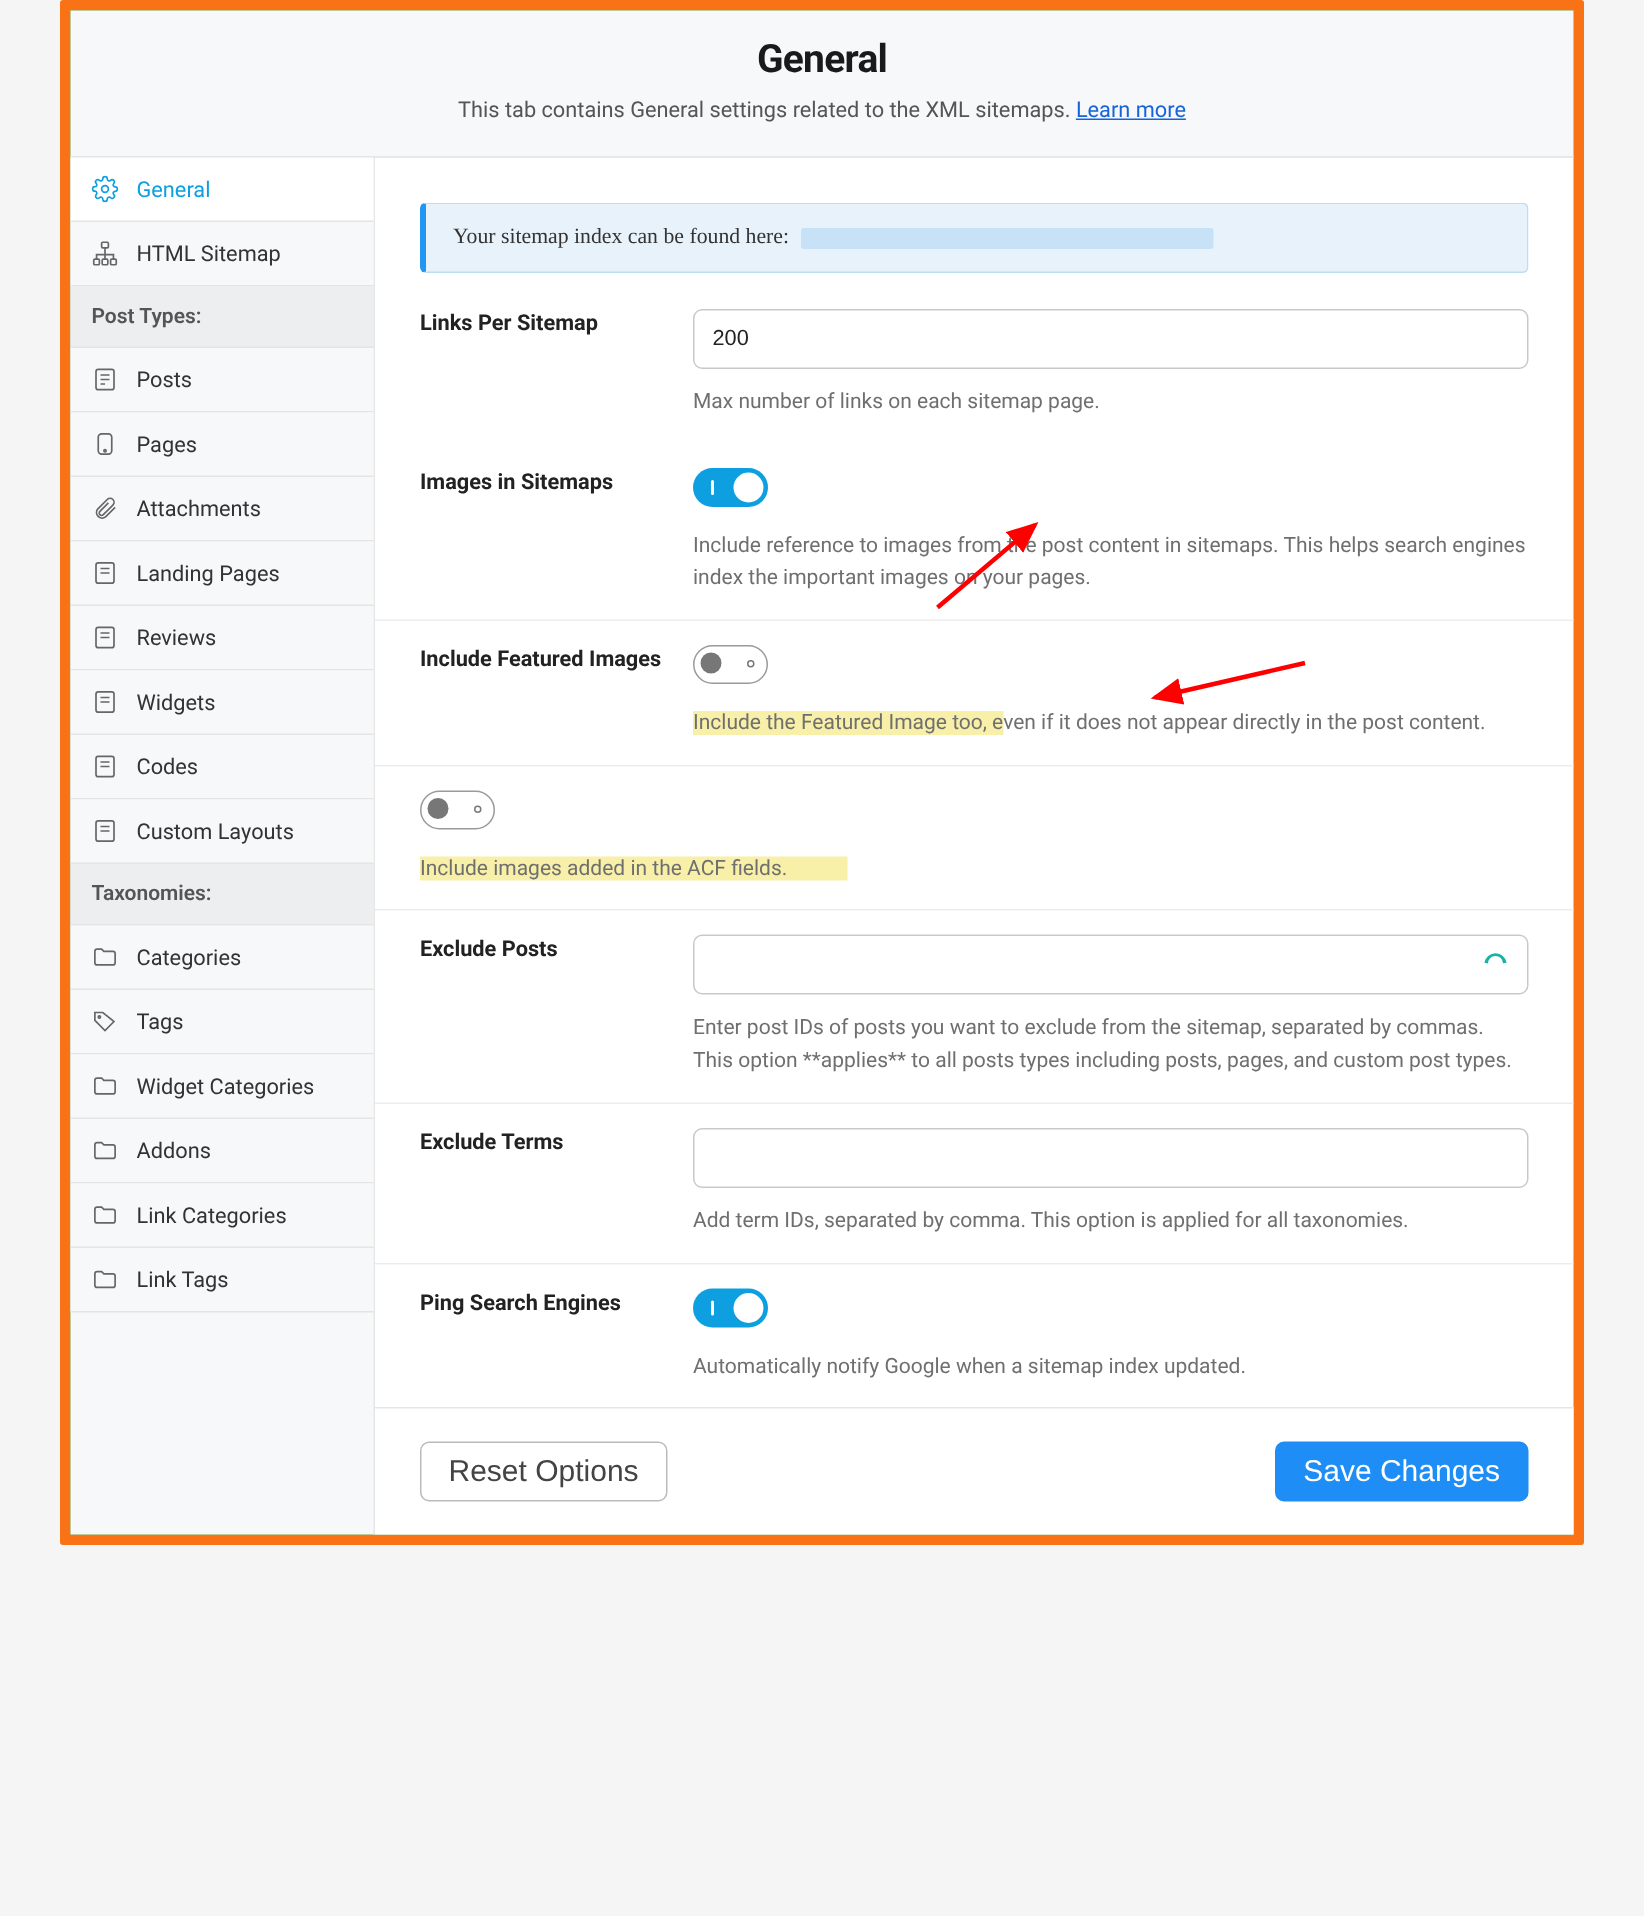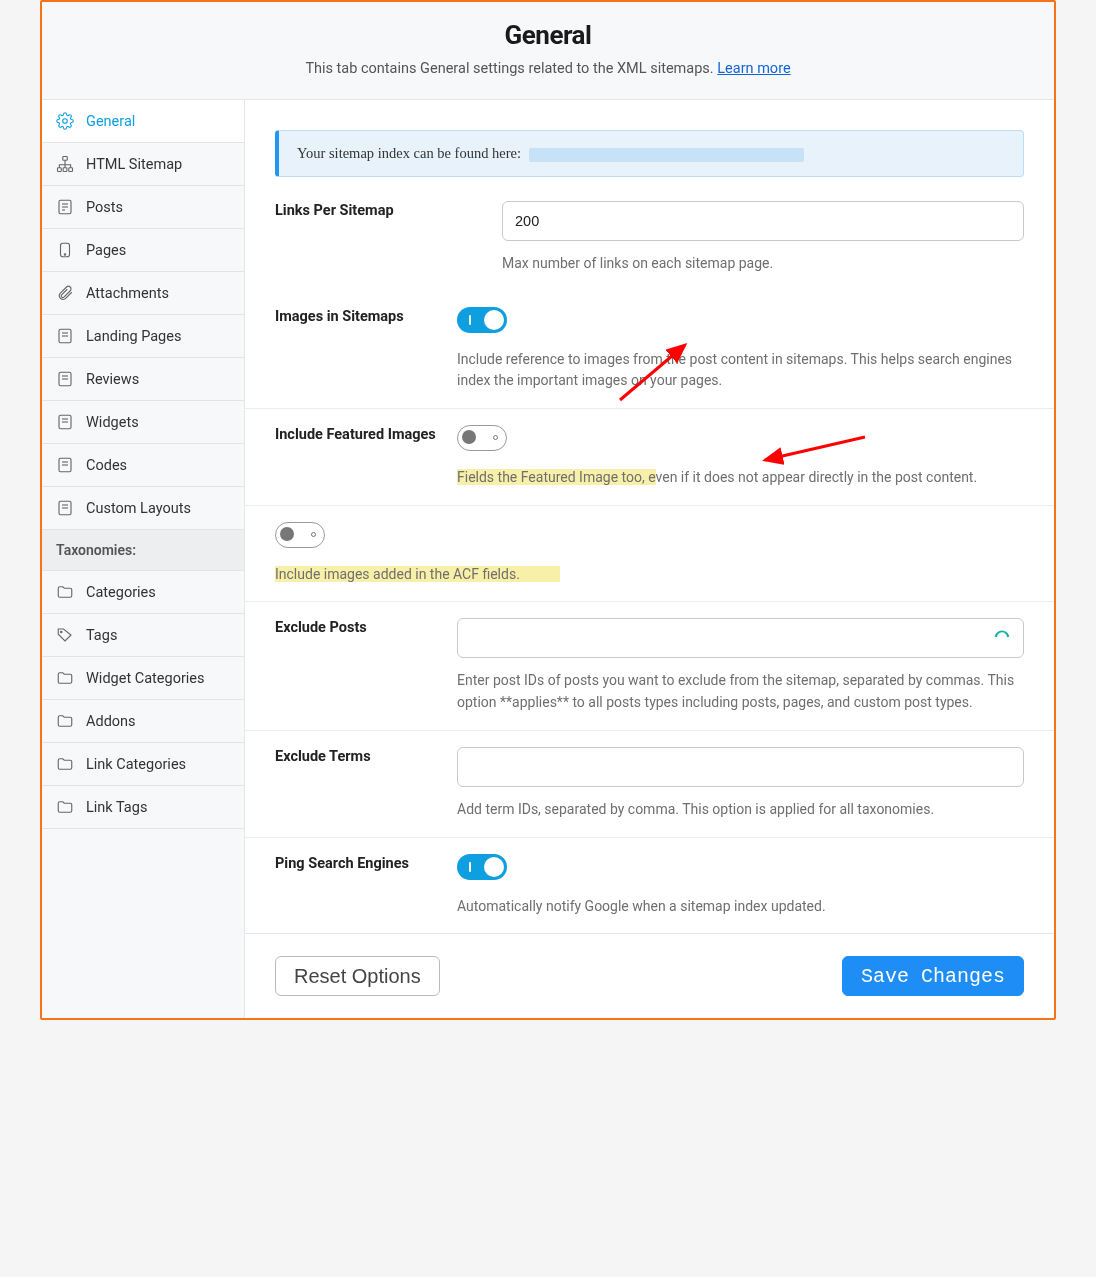--- a/index.html
+++ b/index.html
@@ -1,20 +1,20 @@
 <!DOCTYPE html>
 <html><head>
 <meta charset="utf-8">
 <style>
 * { box-sizing: border-box; margin: 0; padding: 0; }
 body { font-family: -apple-system, BlinkMacSystemFont, "Segoe UI", Roboto, sans-serif; background: #f5f5f5; width: 1096px; height: 1277px; overflow: hidden; }
 
 .wrap { margin: 0 auto; padding: 0; }
 
-.outer { background: #22c55e; border: 2px solid #f97316; border-radius: 2px; margin: 0 40px 0 40px; position: relative; }
+.outer { background: #22c55e; border: 7px solid #f97316; border-radius: 2px; margin: 0 40px 0 40px; position: relative; }
 
 .header { text-align: center; padding: 18px 20px 22px 20px; background: #f7f8f9; border-bottom: 1px solid #e6e6e6; }
 .header h1 { font-size: 26px; font-weight: 700; color: #1a1a1a; letter-spacing: -0.5px; }
 .header p { font-size: 14.5px; color: #555; margin-top: 10px; }
 .header a { color: #1565d8; text-decoration: underline; }
 
 .body-row { display: flex; }
 .sidebar { width: 203px; flex: 0 0 203px; border-right: 1px solid #e6e6e6; background: #f7f8f9; }
 .content { flex: 1; background: #fff; padding: 0 0 0 0; }
 
@@ -49,30 +49,30 @@
 .hl { background: #f8f0a8; }
 
 .sel-box { position: relative; }
 .sel-box .input-text { padding-right: 40px; }
 .sel-box .arc { position: absolute; right: 12px; top: 10px; width: 20px; height: 20px; }
 .sel-box .arc svg { fill: #19b3a6; }
 
 .footer { display: flex; justify-content: space-between; align-items: center; padding: 22px 30px; border-top: 1px solid #e6e6e6; background: #fff; }
 .btn { height: 40px; padding: 0 18px; border-radius: 6px; font-size: 20px; cursor: pointer; display: inline-flex; align-items: center; }
 .btn-secondary { background: #fff; border: 1px solid #bbb; color: #444; }
-.btn-primary { background: #1e8df5; border: 1px solid #1e8df5; color: #fff; font-weight: 500; font-family: Liberation Mono, monospace; }
+.btn-primary { background: #1e8df5; border: 1px solid #1e8df5; color: #fff; font-weight: 500; }
 
 
 .anno { position: absolute; pointer-events: none; }
 .anno.arrow1 { left: 370px; top: 235px; }
 .anno.arrow2 { left: 510px; top: 332px; }
 
 .content-inner { position: relative; }
 
-.first-field-row { border-bottom: none; padding-top: 0; gap: 45px; }
+.first-field-row { border-bottom: none; padding-top: 0; }
 </style>
 </head>
 <body>
 
 <div class="wrap">
   <div class="outer">
     <div class="header">
       <h1>General</h1>
       <p><span>This tab contains General settings related to the XML sitemaps. </span><a href="#">Learn more</a></p>
     </div>
@@ -96,20 +96,21 @@
                 <rect x="9" y="2" width="6" height="5" rx="1"></rect>
                 <rect x="2" y="17" width="5" height="5" rx="1"></rect>
                 <rect x="9.5" y="17" width="5" height="5" rx="1"></rect>
                 <rect x="17" y="17" width="5" height="5" rx="1"></rect>
                 <path d="M12 7v6M4.5 17v-4h15v4M12 13v4"></path>
               </svg>
             </span>
           <span>HTML Sitemap</span>
         </div>
 
+        <div class="sidebar-heading">Post Types:</div>
 
         <div class="sidebar-item">
           <span class="icon">
               <svg viewBox="0 0 24 24" width="18" height="18">
                 <rect x="4" y="3" width="16" height="18" rx="2"></rect>
                 <line x1="8" y1="8" x2="16" y2="8"></line>
                 <line x1="8" y1="12" x2="16" y2="12"></line>
                 <line x1="8" y1="16" x2="12" y2="16"></line>
               </svg>
             </span>
@@ -256,21 +257,21 @@
           <div class="field-control">
             <span class="toggle on"><span class="tick"></span><span class="knob"></span></span>
             <div class="field-desc">Include reference to images from the post content in sitemaps. This helps search engines index the important images on your pages.</div>
           </div>
         </div>
 
         <div class="field-row">
           <div class="field-label">Include Featured Images</div>
           <div class="field-control">
             <span class="toggle off"><span class="knob"></span><span class="dot"></span></span>
-            <div class="field-desc"><span class="hl">Fields the Featured Image too, e</span><span>ven if it does not appear directly in the post content.</span></div>
+            <div class="field-desc"><span class="hl">Include the Featured Image too, e</span><span>ven if it does not appear directly in the post content.</span></div>
           </div>
         </div>
 
         <div class="field-row">
           <div class="field-control">
             <span class="toggle off"><span class="knob"></span><span class="dot"></span></span>
             <div class="field-desc"><span class="hl" style="padding-right:40px">Include images added in the ACF fields.</span></div>
           </div>
         </div>
 

